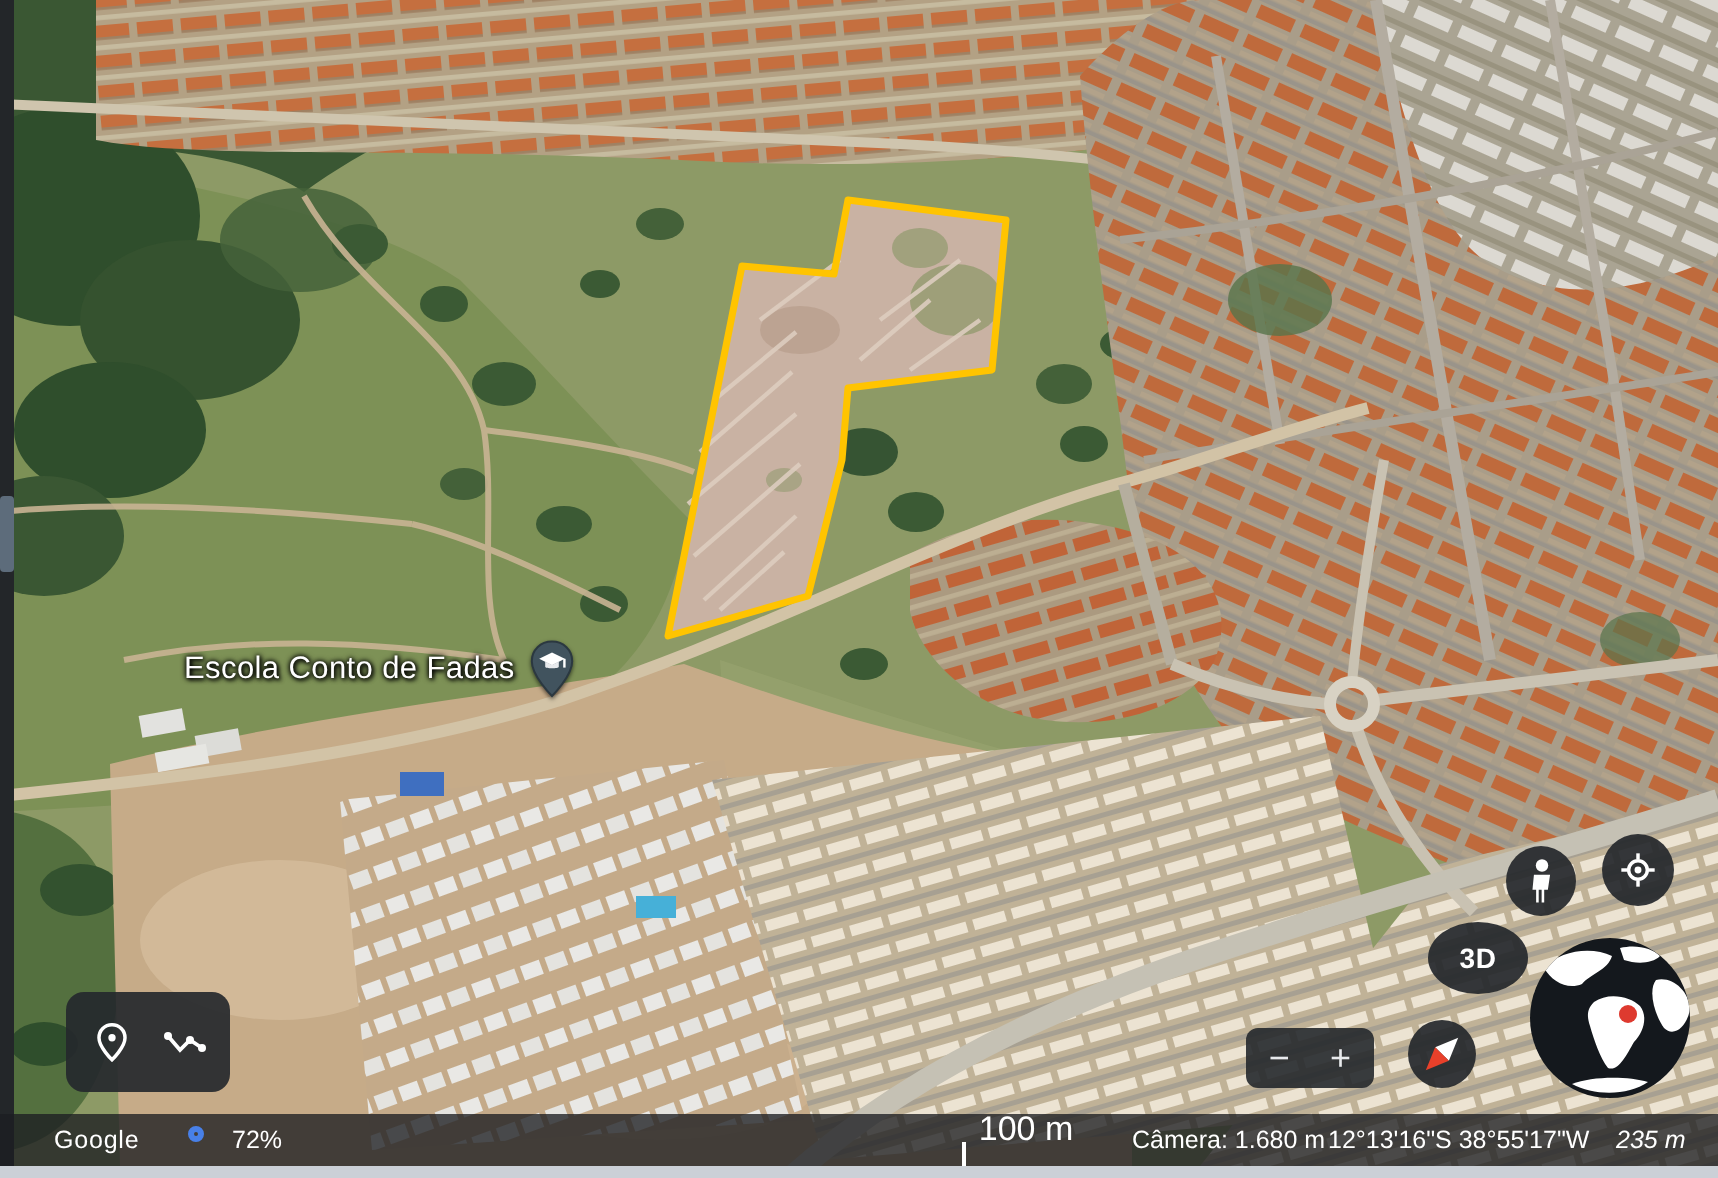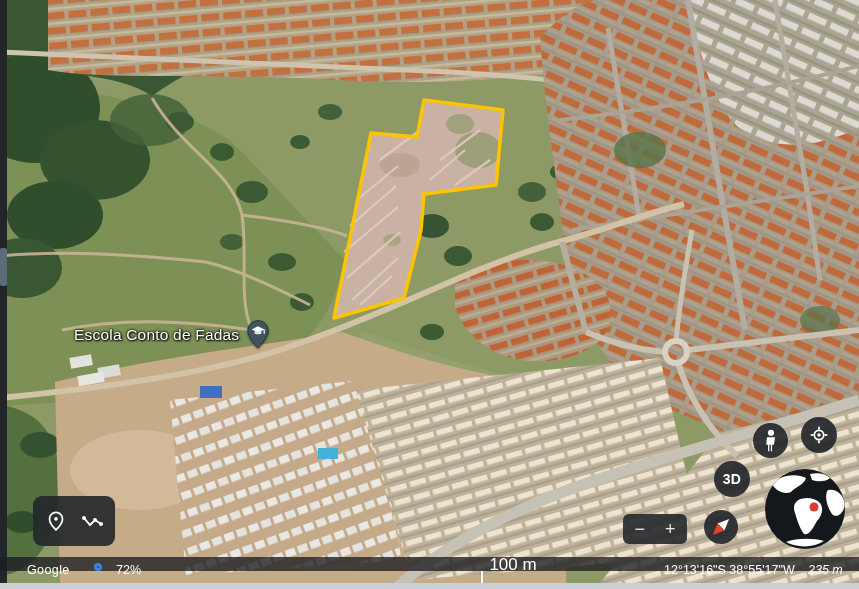--- a/index.html
+++ b/index.html
@@ -10,21 +10,21 @@
     background:#8d9a66;
   }
   #terrain { position:absolute; left:0; top:0; width:859px; height:589px; display:block; }
 
   
   .side-strip { position:absolute; left:0; top:0; width:7px; height:583px; background:#232629; z-index:5; }
   .scroll-thumb { position:absolute; left:0; top:248px; width:7px; height:38px; background:#5d6c7b; border-radius:2px; z-index:6; cursor:pointer; }
 
   
   .place-label {
-    position:absolute; left:74px; top:320px; z-index:4; display:flex; align-items:center; gap:8px; cursor:pointer;justify-content:center;
+    position:absolute; left:92px; top:320px; z-index:4; display:flex; align-items:center; gap:8px; cursor:pointer;justify-content:center;
   }
   .place-label span{
     color:#fff; font-size:15.5px; letter-spacing:.2px;
     text-shadow:0 0 2px #000, 0 0 3px #000, 1px 1px 2px rgba(0,0,0,.9);
     white-space:nowrap;
   }
   .place-label svg { display:block; filter:drop-shadow(0 1px 1px rgba(0,0,0,.6)); }
 
   
   .tools {
@@ -45,27 +45,27 @@
   }
 
   .cbtn {
     position:absolute; z-index:7; border-radius:50%;
     background:rgba(36,39,43,.92); border:none; cursor:pointer;
     display:flex; align-items:center; justify-content:center;
     color:#fff;
   }
   .btn-pegman   { left:753px; top:423px; width:35px; height:35px; }
   .btn-mylocation{ left:801px; top:417px; width:36px; height:36px; }
-  .btn-3d       { left:714px; top:461px; width:36px; height:36px; font-size:14px; font-weight:bold; color:#fff; letter-spacing:.3px; }
+  .btn-3d       { left:714px; top:461px; width:50px; height:36px; font-size:14px; font-weight:bold; color:#fff; letter-spacing:.3px; }
   .btn-compass  { left:704px; top:510px; width:34px; height:34px; }
   .btn-globe    { left:764px; top:468px; width:82px; height:82px; background:transparent; padding:0; }
 
   
   .statusbar {
-    position:absolute; left:0; top:557px; width:859px; height:14px; z-index:8;
+    position:absolute; left:0; top:557px; width:859px; height:26px; z-index:8;
     background:rgba(28,30,33,.78); color:#fff;
   }
   .statusbar .item { position:absolute; top:0; height:26px; line-height:26px; font-size:12.5px; color:#fff; white-space:nowrap; }
   .brand { left:27px; font-size:15.5px; letter-spacing:.4px; }
   .loadring {
     position:absolute; left:94px; top:6px; width:8px; height:8px; border-radius:50%;
     border:3.5px solid #4880e8;
   }
   .pct    { left:116px; }
   .credit { left:164px; }
@@ -320,18 +320,19 @@
   </button>
 
   <div class="statusbar">
     <span class="item brand">Google</span>
     <span class="loadring"></span>
     <span class="item pct">72%</span>
     <span class="scalebox">
       <span class="slabel">100 m</span>
       <span class="sbar"></span>
     </span>
+    <span class="item cam">Câmera: 1.680 m</span>
     <span class="item coords">12°13'16"S 38°55'17"W</span>
     <span class="item elev">235 m</span>
   </div>
 
   <div class="bottom-edge"></div>
 </div>
 
 </body></html>

